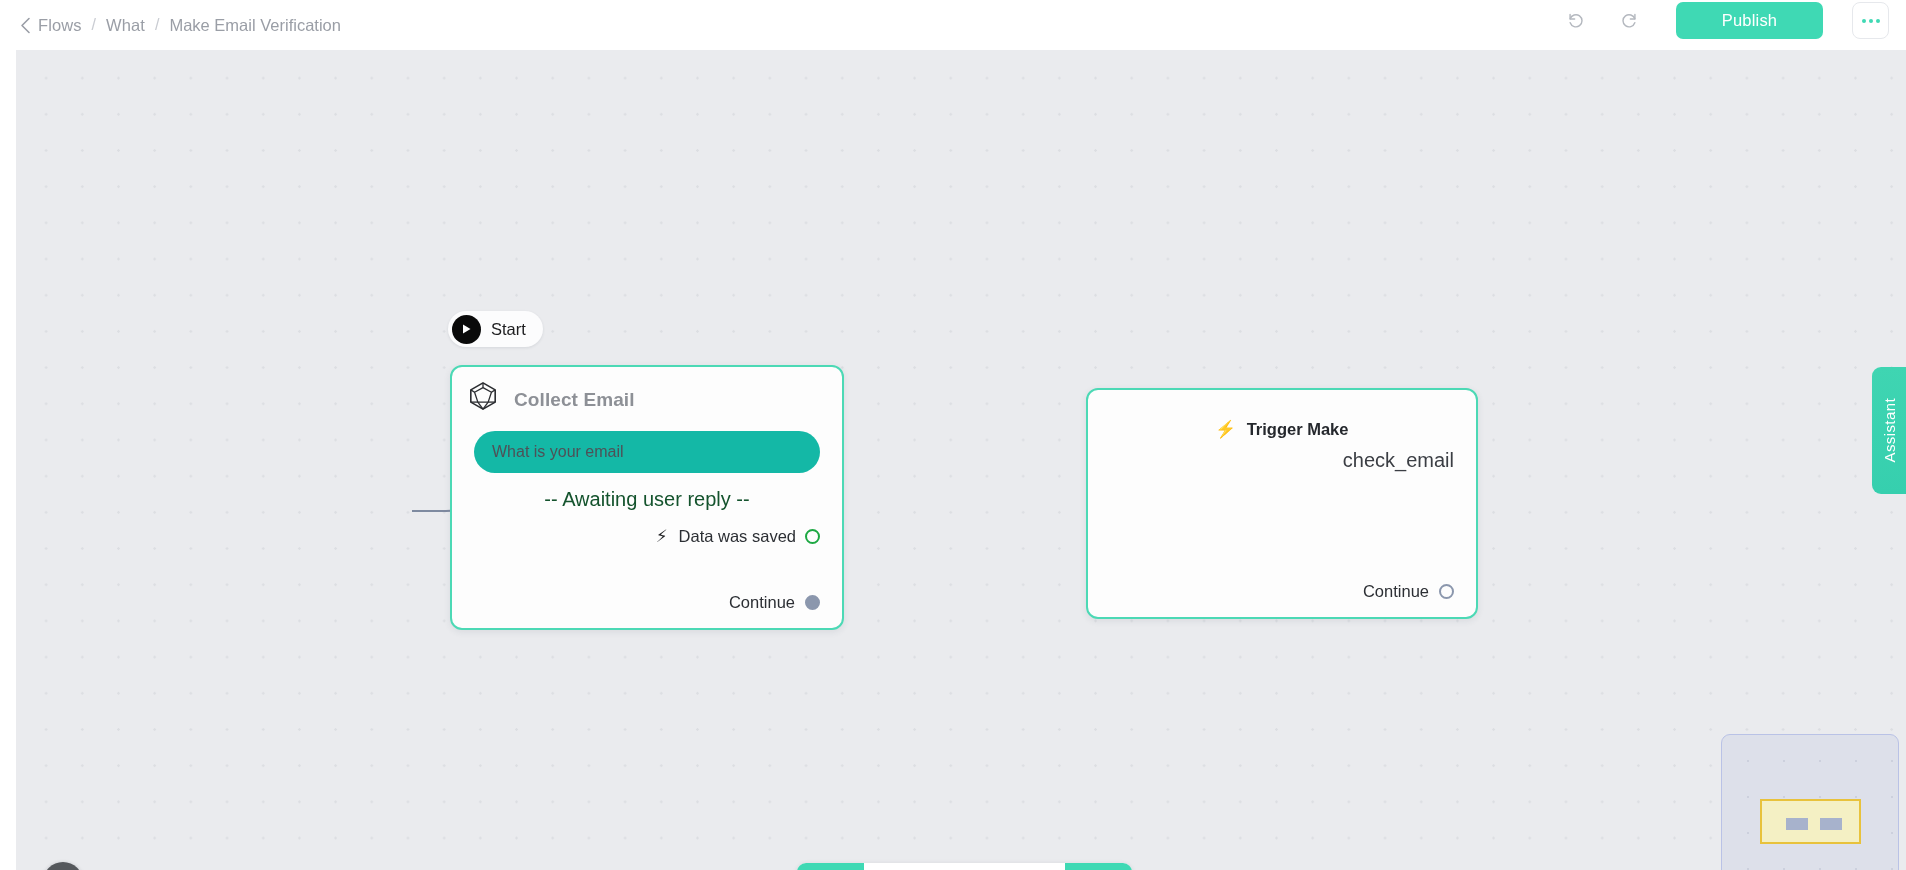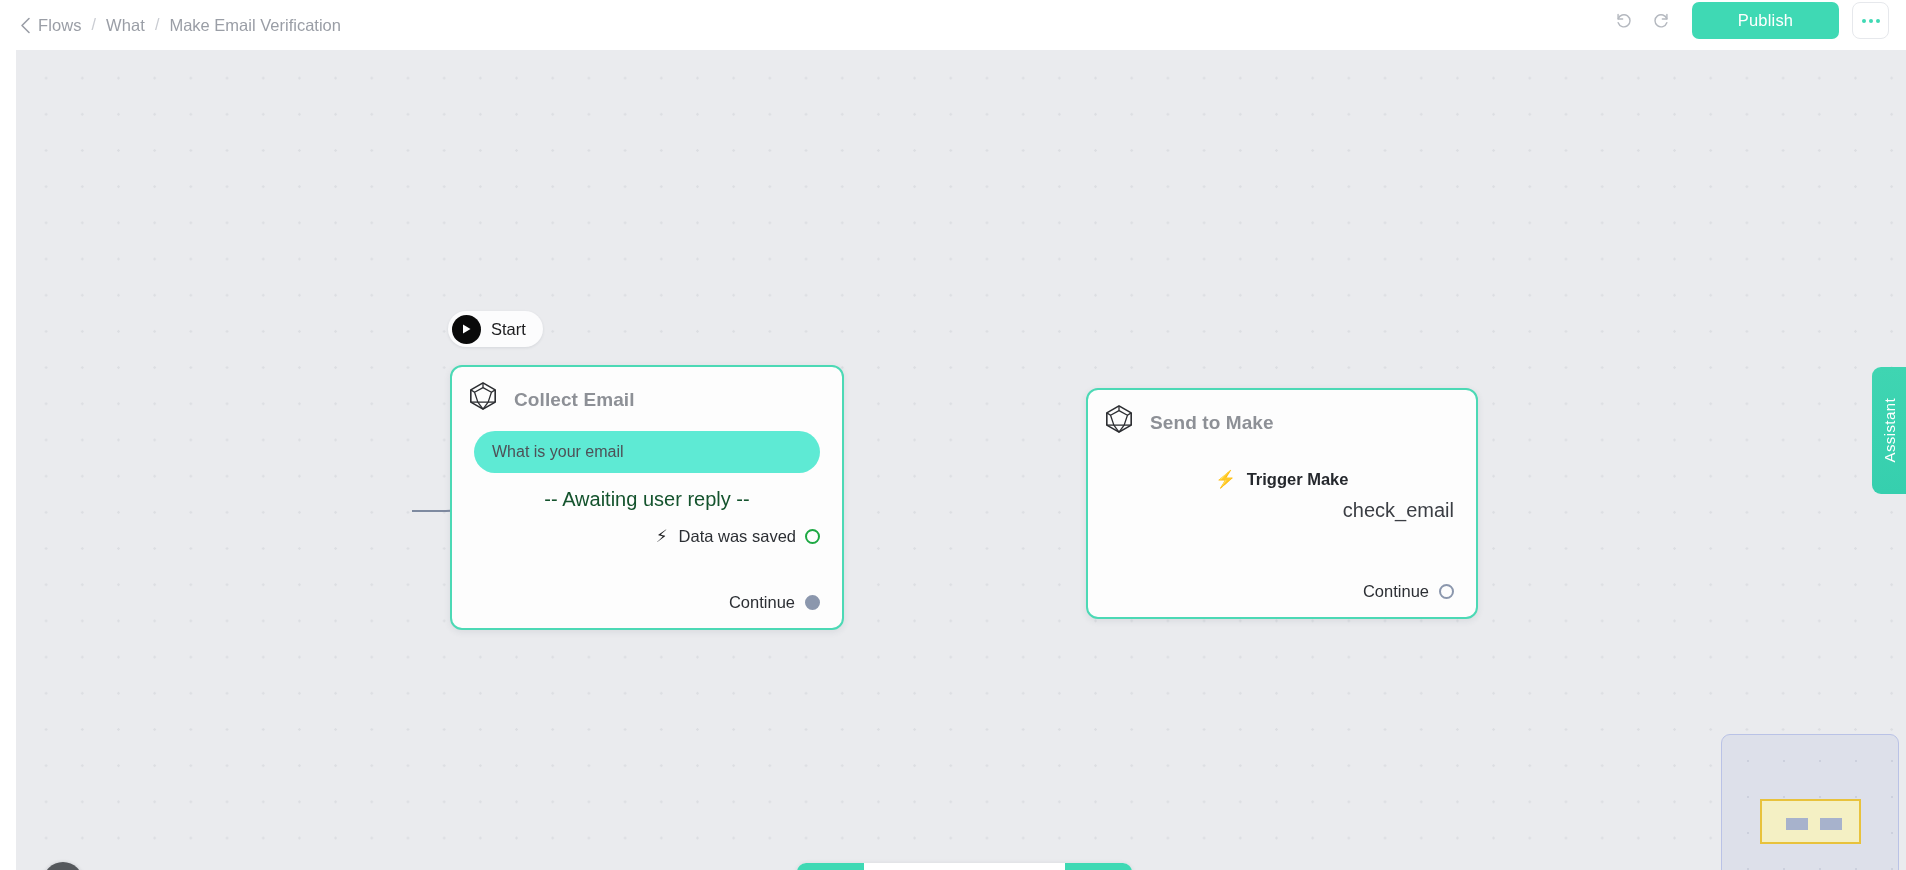--- a/index.html
+++ b/index.html
@@ -61,21 +61,21 @@
     white-space: nowrap;
   }
 
   .header-right {
     position: absolute;
     right: 17px;
     top: 0;
     height: 41px;
     display: flex;
     align-items: center;
-    gap: 0px;
+    gap: 16px;
   }
 
   .icon-btn {
     width: 38px; height: 38px;
     display: flex;
     align-items: center;
     justify-content: center;
     background: transparent;
     border: none;
     cursor: pointer;
@@ -189,21 +189,21 @@
     font-size: 19px;
     font-weight: bold;
     color: #8d9096;
     letter-spacing: 0.1px;
   }
 
   .node-body { padding: 0 22px; }
 
   .msg-bubble {
     margin-top: 14px;
-    background: #5eead4;
+    background: #14b8a6;
     border-radius: 21px;
     padding: 12px 18px;
     font-size: 16px;
     color: #4e5157;
   }
 
   .awaiting {
     margin-top: 15px;
     text-align: center;
     font-size: 20px;
@@ -470,36 +470,20 @@
         </div>
       </div>
 
       <div class="continue-row" style="position:absolute; right:0; bottom:0;">
         <span class="continue-label">Continue</span>
         <span class="port port-filled"></span>
       </div>
     </div>
 
     <div class="node" id="node-make">
-      <div class="node-header">
-        <span class="node-icon">
-          <svg width="30" height="30" viewBox="0 0 32 32">
-            <polygon points="16,2 29,9.5 29,22.5 16,30 3,22.5 3,9.5" fill="none" stroke="#2b2d31" stroke-width="1.7" stroke-linejoin="round"></polygon>
-            <polygon points="16,7 25,12 21.5,22.5 10.5,22.5 7,12" fill="none" stroke="#2b2d31" stroke-width="1.4" stroke-linejoin="round"></polygon>
-            <line x1="16" y1="2" x2="16" y2="7" stroke="#2b2d31" stroke-width="1.4"></line>
-            <line x1="3" y1="9.5" x2="7" y2="12" stroke="#2b2d31" stroke-width="1.4"></line>
-            <line x1="29" y1="9.5" x2="25" y2="12" stroke="#2b2d31" stroke-width="1.4"></line>
-            <line x1="3" y1="22.5" x2="10.5" y2="22.5" stroke="#2b2d31" stroke-width="1.4"></line>
-            <line x1="29" y1="22.5" x2="21.5" y2="22.5" stroke="#2b2d31" stroke-width="1.4"></line>
-            <line x1="16" y1="30" x2="10.5" y2="22.5" stroke="#2b2d31" stroke-width="1.4"></line>
-            <line x1="16" y1="30" x2="21.5" y2="22.5" stroke="#2b2d31" stroke-width="1.4"></line>
-          </svg>
-        </span>
-        <span class="node-title">Send to Make</span>
-      </div>
 
       <div class="node-body">
         <div class="trigger-title">
           <span class="bolt bolt-gold">⚡</span>
           <span>Trigger Make</span>
         </div>
         <div class="trigger-sub">check_email</div>
       </div>
 
       <div class="continue-row" style="position:absolute; right:0; bottom:0;">

